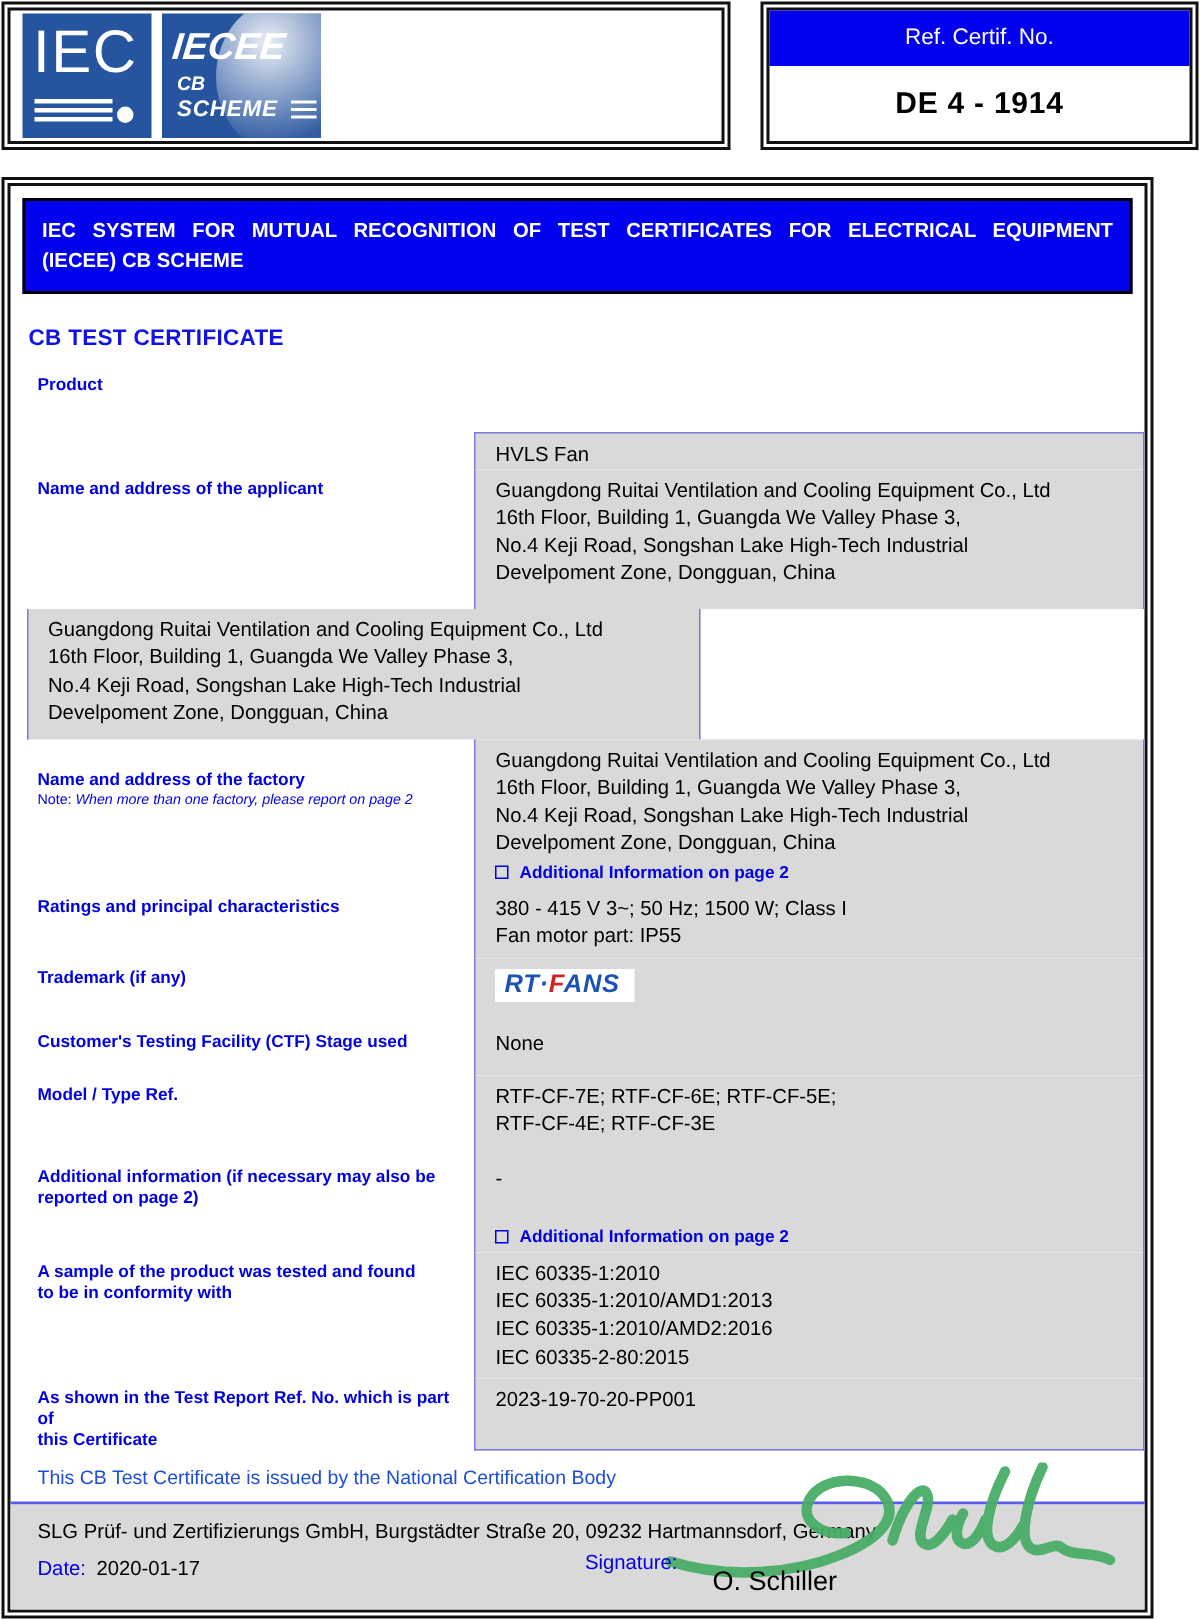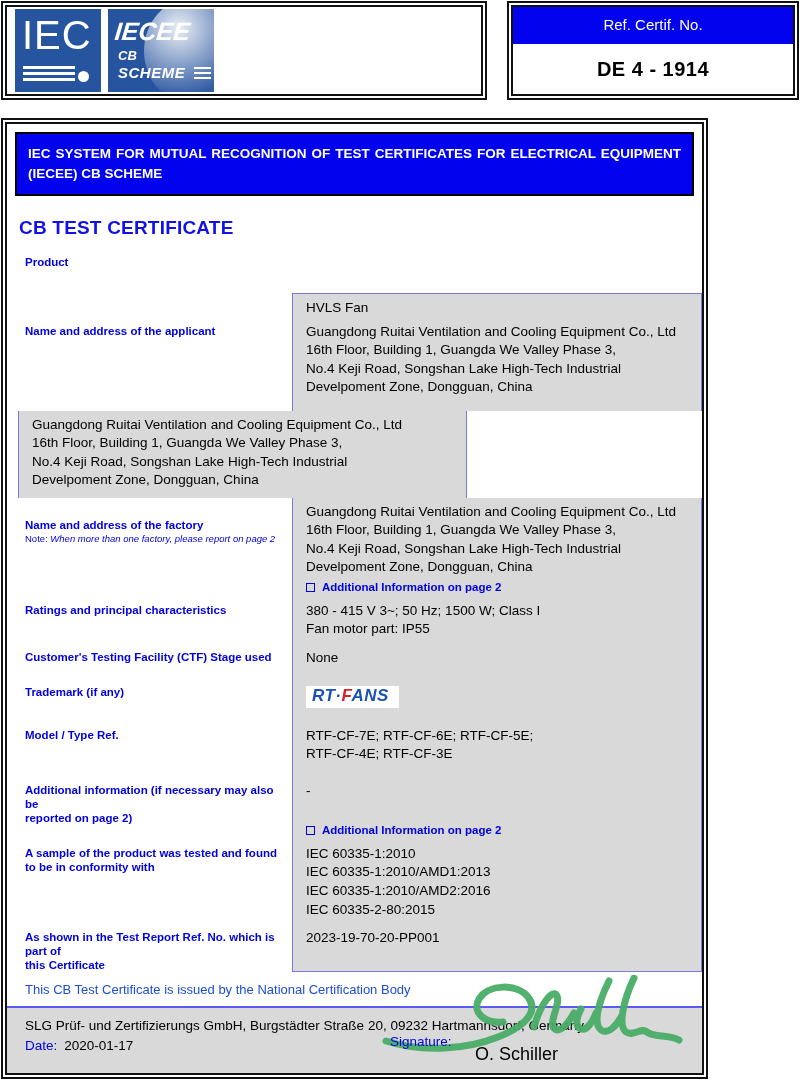--- a/index.html
+++ b/index.html
@@ -22,27 +22,27 @@
            background: radial-gradient(circle at 38% 28%, rgba(255,255,255,0.9), rgba(255,255,255,0.25) 55%, rgba(255,255,255,0.05) 72%); }
   .iecee-word { position: absolute; top: 8px; left: 7px; color: #fff; font-size: 25px; font-weight: bold; font-style: italic; letter-spacing: 0px; transform: skewX(-6deg); }
   .iecee-cb { position: absolute; top: 39px; left: 10px; color: #fff; font-size: 13px; font-weight: bold; font-style: italic; }
   .iecee-scheme { position: absolute; top: 55px; left: 10px; color: #fff; font-size: 15px; font-weight: bold; font-style: italic; letter-spacing: 0.5px; }
   .scheme-lines { position: absolute; right: 3px; bottom: 13px; width: 17px; }
   .scheme-lines div { height: 2.5px; background: #fff; margin-top: 2.5px; }
   .ref-box { flex: 1; margin-left: 20px; display: flex; flex-direction: column; }
   .ref-head { background: #0202EF; color: #fff; text-align: center; font-size: 15px; padding: 9px 0 11px; }
   .ref-val { flex: 1; display: flex; align-items: center; justify-content: center; color: #000; font-size: 20px; font-weight: bold; letter-spacing: 0.5px; }
   
-  .main-box { position: absolute; top: 118px; left: 1px; width: 707px; height: 961px;
+  .main-box { position: absolute; top: 118px; left: 1px; width: 768px; height: 961px;
               border: 6px double #111; background: #fff; display: flex; flex-direction: column; }
   .banner { margin: 8px; border: 2px solid #000; background: #0202EF; color: #fff;
             font-weight: bold; font-size: 13.5px; line-height: 20px; padding: 10px 11px; }
   .banner-line1 { display: block; text-align: justify; text-align-last: justify; }
   .banner-line2 { display: block; }
-  .cert-title { color: #1212E8; font-weight: bold; font-size: 19px; letter-spacing: 0.2px; margin: 13px 12px 10px 12px; }
+  .cert-title { color: #1212E8; font-weight: bold; font-size: 15px; letter-spacing: 0.2px; margin: 13px 12px 10px 12px; }
   
   .grid { }
   .row { display: flex; padding-left: 11px; }
   .cell-label { width: 300px; padding: 6px 10px 0 7px; color: #0000E0; font-weight: bold;
                 font-size: 11.5px; line-height: 14px; white-space: pre-line; }
   .cell-value { width: 449px; background: #D9D9D9; border-left: 1.5px solid #7A7ADE; border-right: 1.5px solid #7A7ADE;
                 padding: 5px 12px 0 13px; color: #000; font-size: 13.5px; line-height: 18.6px; }
   .pre { white-space: pre-line; }
   .bt { border-top: 1.5px solid #7A7ADE; margin-top: 44px; }
   .bb { border-bottom: 1.5px solid #7A7ADE; }
@@ -143,30 +143,30 @@
           <div class="cb-line"><span class="cb"></span><span>Additional Information on page 2</span></div>
         </div>
       </div>
 
       <div class="row" style="min-height:47px">
         <div class="cell-label">Ratings and principal characteristics</div>
         <div class="cell-value pre">380 - 415 V 3~; 50 Hz; 1500 W; Class I
 Fan motor part: IP55</div>
       </div>
 
-      <div class="row" style="min-height:35px">
-        <div class="cell-label">Customer's Testing Facility (CTF) Stage used</div>
-        <div class="cell-value pre">None</div>
-      </div>
-
       <div class="row" style="min-height:43px">
         <div class="cell-label">Trademark (if any)</div>
         <div class="cell-value">
           <span class="tm-box"><span class="tm-blue">RT·</span><span class="tm-red">F</span><span class="tm-blue">ANS</span></span>
         </div>
+      </div>
+
+      <div class="row" style="min-height:35px">
+        <div class="cell-label">Customer's Testing Facility (CTF) Stage used</div>
+        <div class="cell-value pre">None</div>
       </div>
 
       <div class="row" style="min-height:55px">
         <div class="cell-label">Model / Type Ref.</div>
         <div class="cell-value pre">RTF-CF-7E; RTF-CF-6E; RTF-CF-5E;
 RTF-CF-4E; RTF-CF-3E</div>
       </div>
 
       <div class="row" style="min-height:51px">
         <div class="cell-label">Additional information (if necessary may also be

